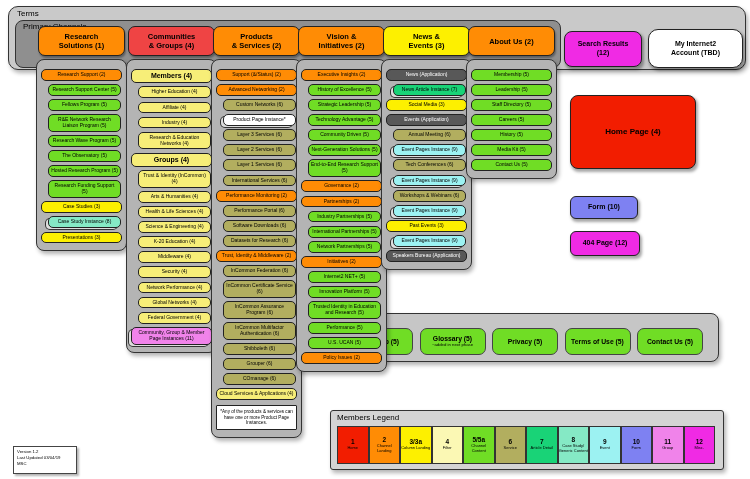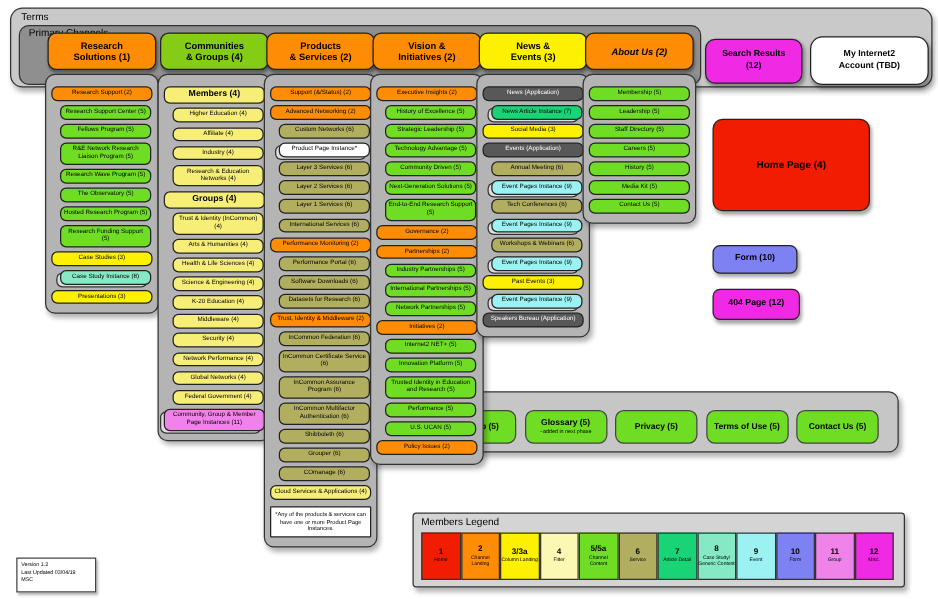--- a/index.html
+++ b/index.html
@@ -161,21 +161,21 @@
       <div class="node i1" style="background: rgb(112, 221, 37);">Fellows Program (5)</div>
       <div class="node i1" style="background: rgb(112, 221, 37);">R&amp;E Network Research Liaison Program (5)</div>
       <div class="node i1" style="background: rgb(112, 221, 37);">Research Wave Program (5)</div>
       <div class="node i1" style="background: rgb(112, 221, 37);">The Observatory (5)</div>
       <div class="node i1" style="background: rgb(112, 221, 37);">Hosted Research Program (5)</div>
       <div class="node i1" style="background: rgb(112, 221, 37);">Research Funding Support (5)</div>
       <div class="node" style="background: rgb(253, 240, 0);">Case Studies (3)</div>
       <div class="node i1 stacked" style="background: rgb(133, 233, 197);">Case Study Instance (8)</div>
       <div class="node" style="background: rgb(253, 240, 0);">Presentations (3)</div>
     </div>
-    <div class="colhdr" style="left: 128px; width: 87px; background: #84cc16;">Communities
+    <div class="colhdr" style="left: 128px; width: 87px; background: #ef4444;">Communities
 &amp; Groups (4)</div>
     <div class="col" style="left: 126px; width: 91px;">
       <div class="node big" style="background: rgb(247, 238, 120);">Members (4)</div>
       <div class="node i1" style="background: rgb(247, 238, 120);">Higher Education (4)</div>
       <div class="node i1" style="background: rgb(247, 238, 120);">Affiliate (4)</div>
       <div class="node i1" style="background: rgb(247, 238, 120);">Industry (4)</div>
       <div class="node i1" style="background: rgb(247, 238, 120);">Research &amp; Education Networks (4)</div>
       <div class="node big" style="background: rgb(247, 238, 120);">Groups (4)</div>
       <div class="node i1" style="background: rgb(247, 238, 120);">Trust &amp; Identity (InCommon) (4)</div>
       <div class="node i1" style="background: rgb(247, 238, 120);">Arts &amp; Humanities (4)</div>
@@ -248,21 +248,21 @@
       <div class="node i1" style="background: rgb(178, 174, 95);">Annual Meeting (6)</div>
       <div class="node i1 stacked" style="background: rgb(156, 242, 242);">Event Pages Instance (9)</div>
       <div class="node i1" style="background: rgb(178, 174, 95);">Tech Conferences (6)</div>
       <div class="node i1 stacked" style="background: rgb(156, 242, 242);">Event Pages Instance (9)</div>
       <div class="node i1" style="background: rgb(178, 174, 95);">Workshops &amp; Webinars (6)</div>
       <div class="node i1 stacked" style="background: rgb(156, 242, 242);">Event Pages Instance (9)</div>
       <div class="node" style="background: rgb(253, 240, 0);">Past Events (3)</div>
       <div class="node i1 stacked" style="background: rgb(156, 242, 242);">Event Pages Instance (9)</div>
       <div class="node appdark" style="background: rgb(88, 88, 88);">Speakers Bureau (Application)</div>
     </div>
-    <div class="colhdr" style="left: 468px; width: 87px; background: rgb(255, 140, 5); font-style: italic;">About Us (2)</div>
+    <div class="colhdr" style="left: 468px; width: 87px; background: rgb(255, 140, 5);">About Us (2)</div>
     <div class="col" style="left: 466px; width: 91px;">
       <div class="node" style="background: rgb(112, 221, 37);">Membership (5)</div>
       <div class="node" style="background: rgb(112, 221, 37);">Leadership (5)</div>
       <div class="node" style="background: rgb(112, 221, 37);">Staff Directory (5)</div>
       <div class="node" style="background: rgb(112, 221, 37);">Careers (5)</div>
       <div class="node" style="background: rgb(112, 221, 37);">History (5)</div>
       <div class="node" style="background: rgb(112, 221, 37);">Media Kit (5)</div>
       <div class="node" style="background: rgb(112, 221, 37);">Contact Us (5)</div>
     </div>
     <div class="abs-node" style="left: 564px; top: 31px; width: 78px; height: 36px; font-size: 7px; border-radius: 8px; background: rgb(240, 42, 228);">Search Results

